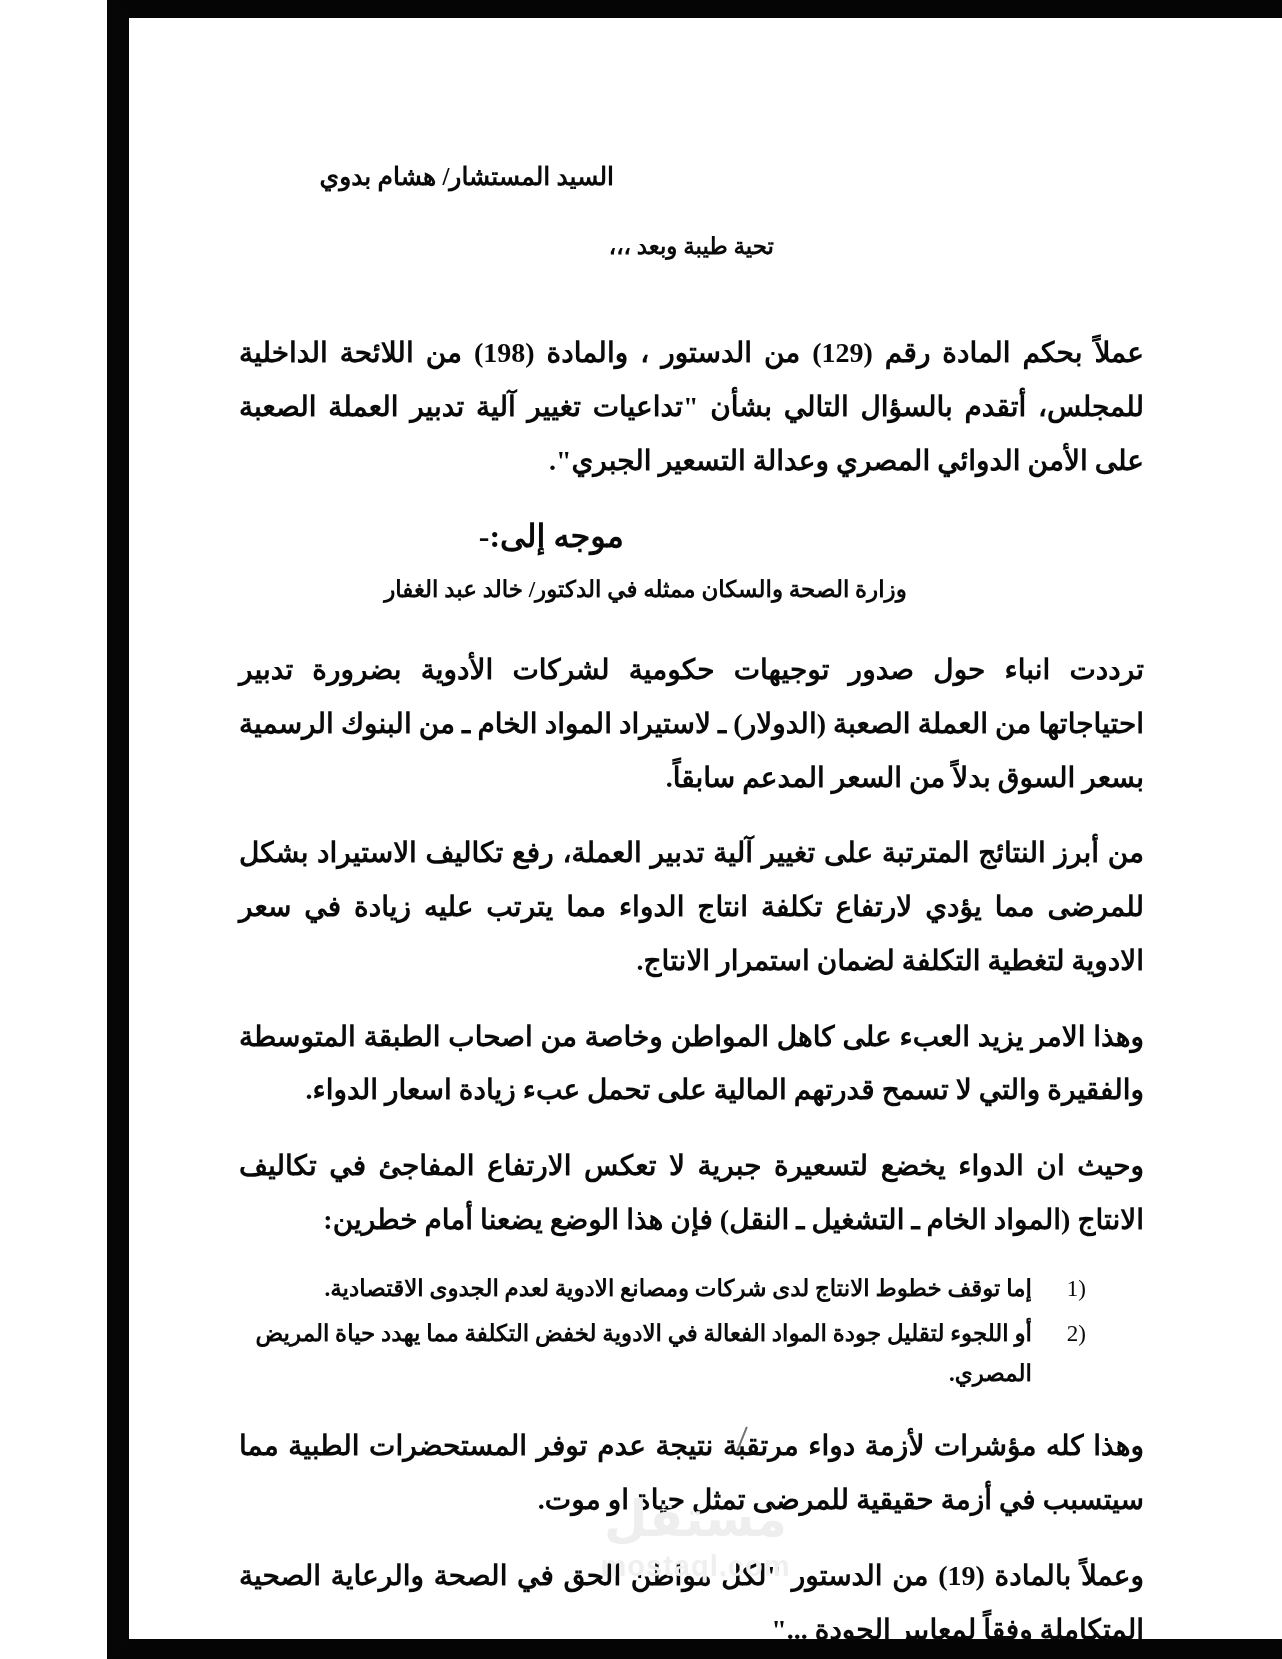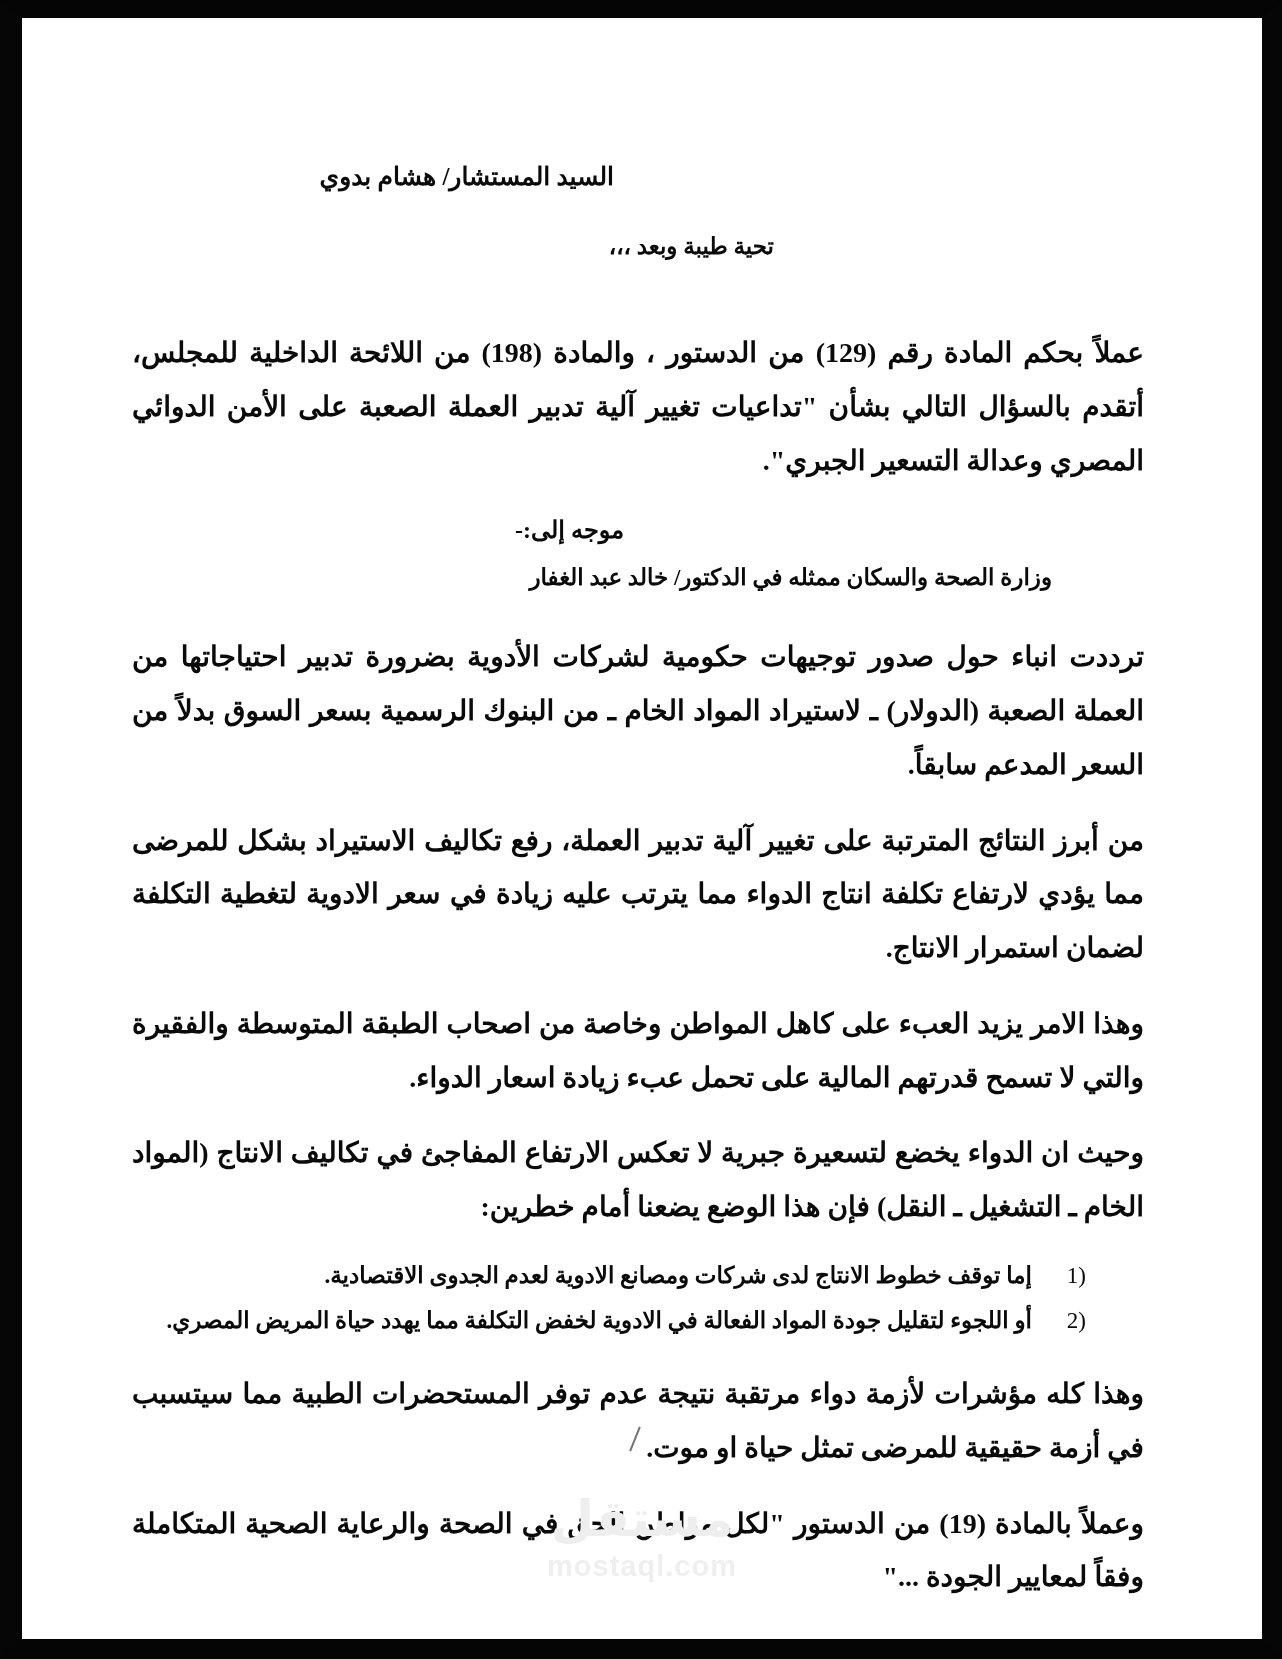--- a/index.html
+++ b/index.html
@@ -3,21 +3,21 @@
 <meta charset="utf-8">
 <title>Arabic Document Scan</title>
 <style>
   html, body {
     margin: 0;
     padding: 0;
     background: #ffffff;
   }
   .page {
     position: relative;
-    width: 1282px;
+    width: 1175px;
     height: 1659px;
     background: #ffffff;
     box-sizing: border-box;
     overflow: hidden;
   }
   
   .scan-frame {
     position: absolute;
     left: 0;
     top: 0;
@@ -68,33 +68,33 @@
     font-weight: bold;
     line-height: 1.92;
     margin: 0 0 22px 0;
     text-align: justify;
     text-justify: inter-word;
   }
   p.body-par:last-child {
     margin-bottom: 0;
   }
   .line-directed {
-    font-size: 24px;
+    font-size: 32px;
     font-weight: bold;
     line-height: 1.6;
     margin: 24px 0 10px 0;
     padding-right: 520px;
   }
   .line-ministry {
     font-size: 23px;
     font-weight: bold;
     line-height: 1.6;
     margin: 0 0 34px 0;
     padding-right: 92px;
-    text-align: right;
+    text-align: center;
   }
   ol.risks {
     margin: 6px 62px 26px 0;
     padding: 0 40px 0 0;
     list-style: none;
     counter-reset: risk;
   }
   ol.risks li {
     font-size: 23px;
     font-weight: bold;

